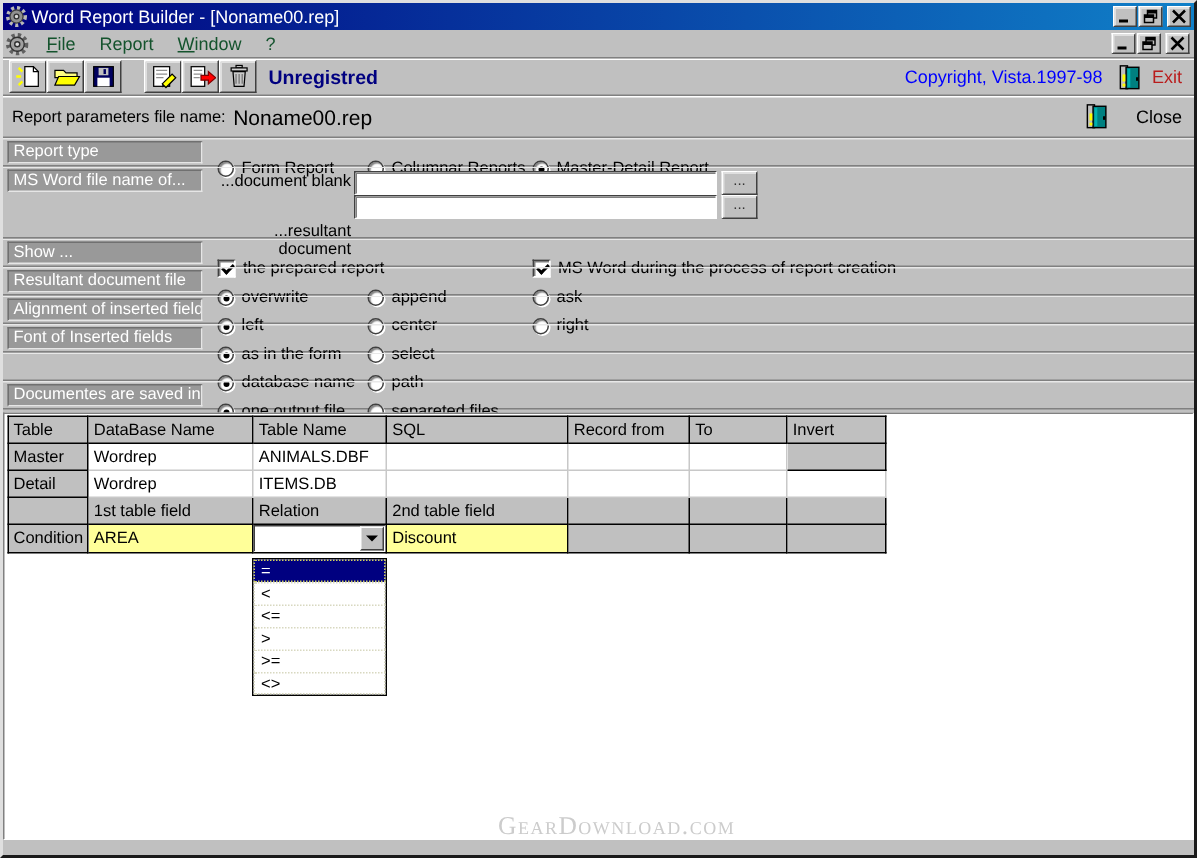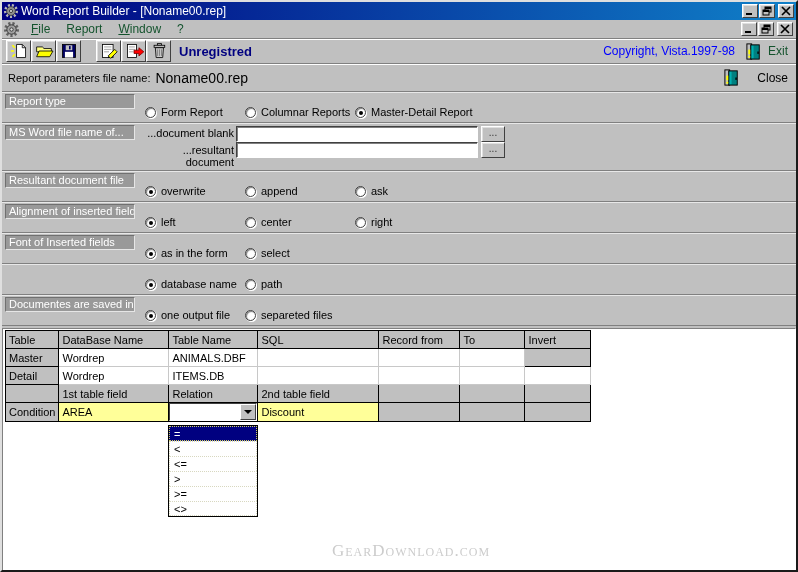--- a/index.html
+++ b/index.html
@@ -31,29 +31,29 @@
   
   .toolbar { height:25px; display:flex; align-items:center; padding:1px 4px; background:#c0c0c0; border-bottom:1px solid #808080; box-shadow:0 1px 0 #fff, inset 0 1px 0 #fff; }
   .toolbtn {
     width:25px; height:22px; background:#c0c0c0; display:flex; align-items:center; justify-content:center;
     border:1px solid; border-color:#fff #404040 #404040 #fff; box-shadow:inset 1px 1px 0 #dfdfdf;
     margin-right:0;
   }
   .tool-gap { width:15px; }
   .unreg { font-size:13px; font-weight:bold; color:#000080; margin-left:8px; }
   .copyright { font-size:12px; color:#0000ff; margin-left:auto; margin-right:10px; }
-  .exit-btn { display:flex; align-items:center; gap:4px; font-size:12px; color:#14532d; padding-right:4px; }
+  .exit-btn { display:flex; align-items:center; gap:4px; font-size:12px; color:#b91c1c; padding-right:4px; }
   
   .filename-row { height:28px; display:flex; align-items:center; padding:0 6px; background:#c0c0c0; border-bottom:1px solid #808080; box-shadow:0 1px 0 #fff, inset 0 1px 0 #fff; }
   .filename-label { font-size:11px; color:#000; }
   .filename-value { font-size:14px; color:#000; margin-left:5px; }
   .close-btn { margin-left:auto; display:flex; align-items:center; gap:15px; font-size:12px; padding-right:2px; }
   
   .params { background:#c0c0c0; }
-  .param-row { position:relative; height:31px; border-bottom:1px solid #808080; box-shadow:inset 0 1px 0 #e8e8e8; }
+  .param-row { position:relative; height:19px; border-bottom:1px solid #808080; box-shadow:inset 0 1px 0 #e8e8e8; }
   .param-row.tall { height:48px; }
   .param-label {
     position:absolute; left:3px; top:2px; width:130px; height:15px;
     background:#999; color:#fff; font-size:11px; line-height:13px; padding:0 3px;
     border:1px solid; border-color:#707070 #e6e6e6 #e6e6e6 #707070; white-space:nowrap; overflow:hidden;
   }
   .ctrl { position:absolute; top:14px; display:flex; align-items:center; gap:5px; font-size:11px; color:#000; white-space:nowrap; }
   .c1 { left:143px; } .c2 { left:243px; } .c3 { left:353px; }
   .radio { width:11px; height:11px; border-radius:50%; background:#fff; border:1px solid #404040; box-shadow:inset 1px 1px 1px #808080, 1px 1px 0 #fff; position:relative; flex:none; }
   .radio.sel::after { content:""; position:absolute; left:3px; top:3px; width:4px; height:4px; border-radius:50%; background:#000; }
@@ -255,25 +255,36 @@
           <span class="radio sel"></span>
           <span>Master-Detail Report</span>
         </span>
     </div>
 
     <div class="param-row tall">
       <span class="param-label">MS Word file name of...</span>
       <span class="sub-label" style="left:137px; top:4px;">...document blank</span>
       <input class="file-input" style="top: 3px;" value="">
       <span class="browse-btn" style="top:3px;">...</span>
-      <span class="sub-label" style="left:137px; top:21px;">...resultant document</span>
+      <span class="sub-label" style="left:137px; top:37px;">...resultant document</span>
       <input class="file-input" style="top: 19px;" value="">
       <span class="browse-btn" style="top:19px;">...</span>
     </div>
 
+    <div class="param-row">
+      <span class="param-label">Show ...</span>
+      <span class="ctrl c1">
+          <span class="checkbox checked"></span>
+          <span>the prepared report</span>
+        </span>
+      <span class="ctrl c3">
+          <span class="checkbox checked"></span>
+          <span>MS Word during the process of report creation</span>
+        </span>
+    </div>
 
     <div class="param-row">
       <span class="param-label">Resultant document file</span>
       <span class="ctrl c1">
           <span class="radio sel"></span>
           <span>overwrite</span>
         </span>
       <span class="ctrl c2">
           <span class="radio"></span>
           <span>append</span>

